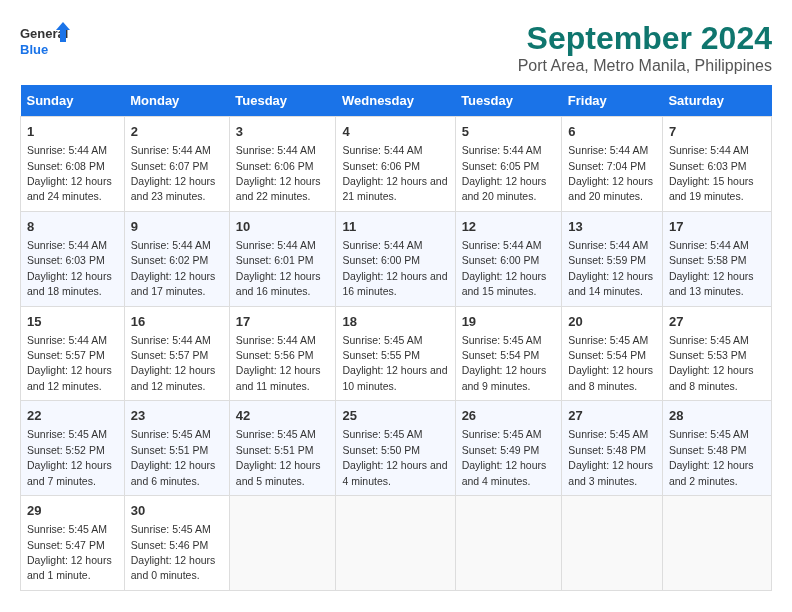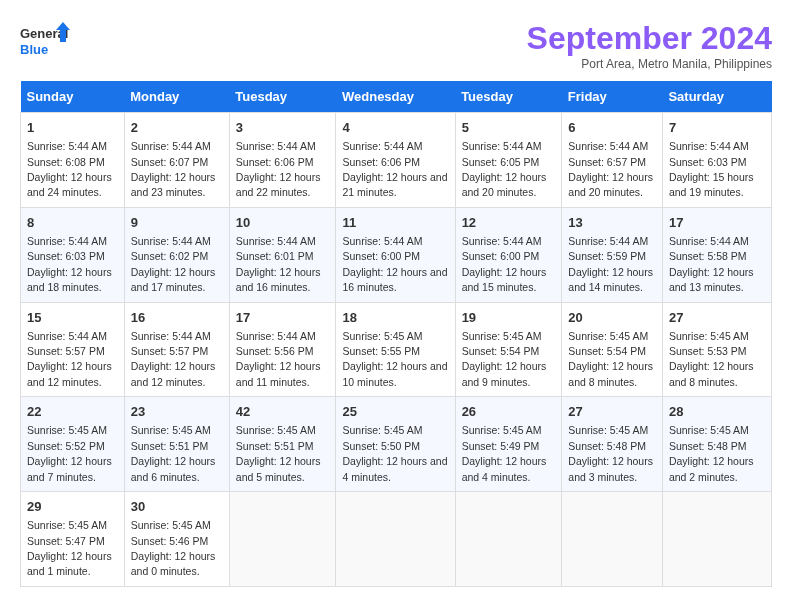--- a/index.html
+++ b/index.html
@@ -20,24 +20,24 @@
       display: flex;
       align-items: center;
       gap: 4px;
     }
     .title-area {
       text-align: right;
     }
     .main-title {
       font-size: 32px;
       font-weight: bold;
-      color: #8b5cf6;
+      color: #0f766e;
     }
     .subtitle {
-      font-size: 12px;
+      font-size: 16px;
       color: #555;
     }
     table {
       width: 100%;
       border-collapse: collapse;
       font-size: 11px;
     }
     thead tr th {
       background: #1a73e8;
       color: #fff;
@@ -130,21 +130,21 @@
       </td>
         <td>
         <span class="day-num">5</span>
         <span class="day-info">Sunrise: 5:44 AM</span><br>
         <span class="day-info">Sunset: 6:05 PM</span><br>
         <span class="day-info">Daylight: 12 hours and 20 minutes.</span>
       </td>
         <td>
         <span class="day-num">6</span>
         <span class="day-info">Sunrise: 5:44 AM</span><br>
-        <span class="day-info">Sunset: 6:57 PM</span><br>
+        <span class="day-info">Sunset: 7:04 PM</span><br>
         <span class="day-info">Daylight: 12 hours and 20 minutes.</span>
       </td>
         <td>
         <span class="day-num">7</span>
         <span class="day-info">Sunrise: 5:44 AM</span><br>
         <span class="day-info">Sunset: 6:03 PM</span><br>
         <span class="day-info">Daylight: 15 hours and 19 minutes.</span>
       </td>
       </tr>
       <tr>

